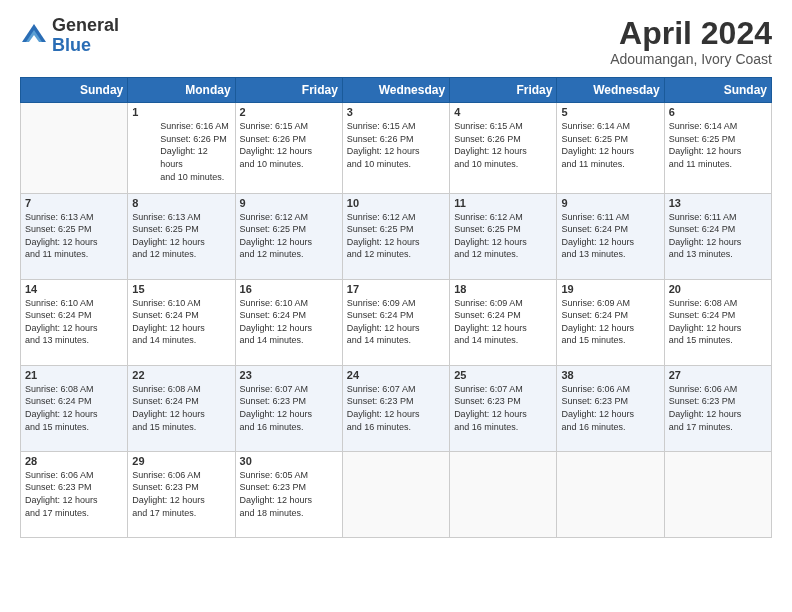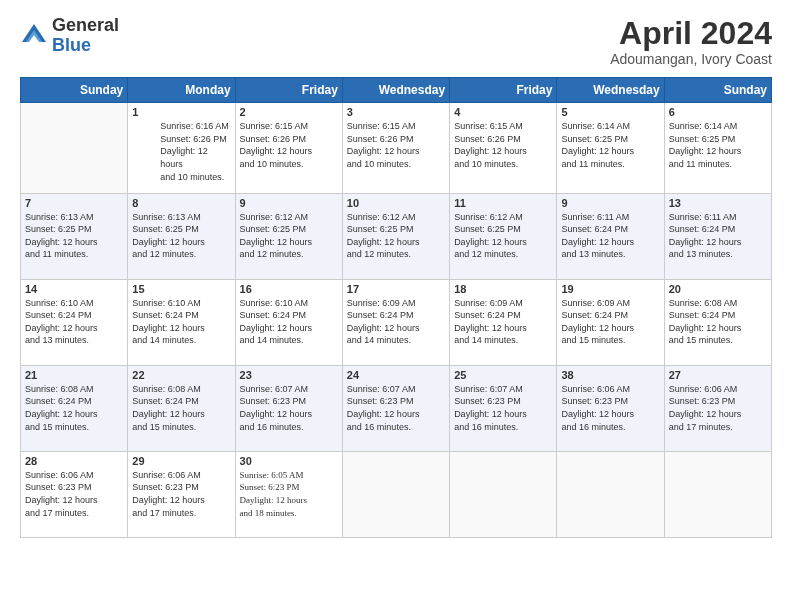--- a/index.html
+++ b/index.html
@@ -344,21 +344,21 @@
           </td>
           <td>
             <span class="day-num">29</span>
             <div class="day-info" style="white-space: pre-line;">Sunrise: 6:06 AM
 Sunset: 6:23 PM
 Daylight: 12 hours
 and 17 minutes.</div>
           </td>
           <td>
             <span class="day-num">30</span>
-            <div class="day-info" style="white-space: pre-line; font-family: Liberation Serif, serif;">Sunrise: 6:05 AM
+            <div class="day-info" style="white-space: pre-line;">Sunrise: 6:05 AM
 Sunset: 6:23 PM
 Daylight: 12 hours
 and 18 minutes.</div>
           </td>
           <td class="empty"></td>
           <td class="empty"></td>
           <td class="empty"></td>
           <td class="empty"></td>
         </tr>
       </tbody>

